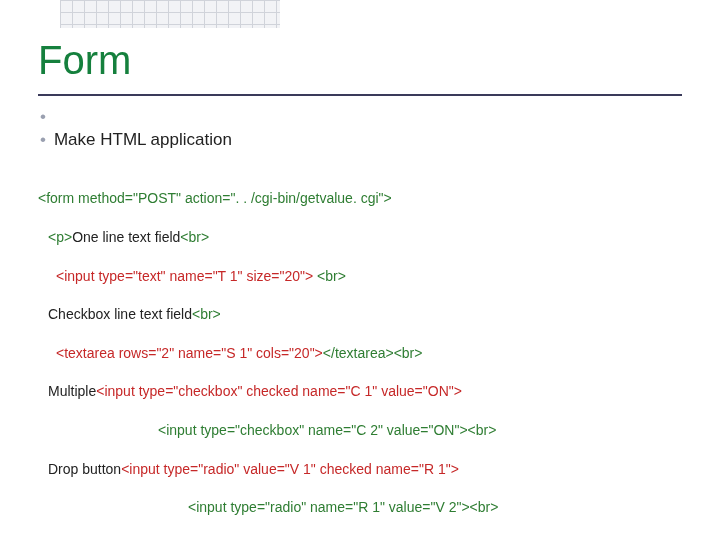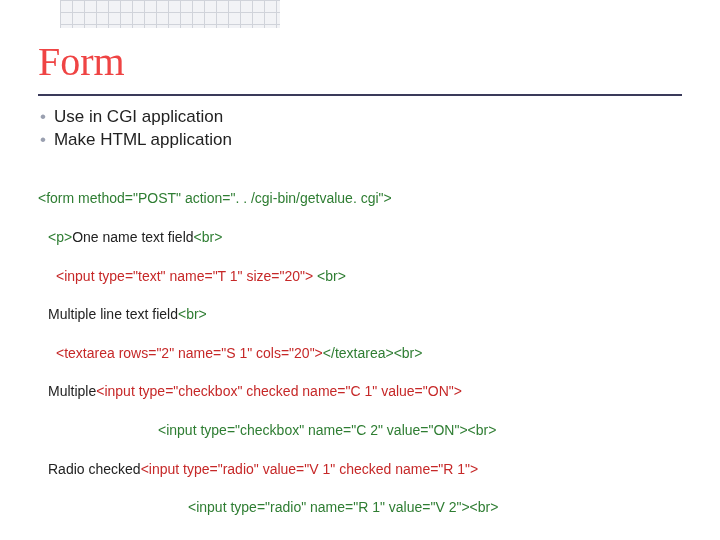--- a/index.html
+++ b/index.html
@@ -26,23 +26,23 @@
     background-image:
       linear-gradient(to right, #d0d3da 1px, transparent 1px),
       linear-gradient(to bottom, #d0d3da 1px, transparent 1px);
     background-size: 12px 12px;
     background-color: #f2f3f6;
   }
   .title {
     position: absolute;
     top: 38px;
     left: 38px;
-    font-family: Liberation Serif, serif;
+    font-family: Liberation Sans, sans-serif;
     font-size: 40px;
-    color: #ef4444;
+    color: #15803d;
   }
   .underline {
     position: absolute;
     top: 94px;
     left: 38px;
     width: 644px;
     height: 2px;
     background: #3a3a5a;
   }
   .bullets {
@@ -87,37 +87,36 @@
 <div class="slide">
 
   <div class="decor-grid"></div>
 
   <div class="title">Form</div>
   <div class="underline"></div>
 
   <div class="bullets">
     <div class="row">
       <span class="dot">•</span>
-      <span>Use in CGI application</span>
     </div>
     <div class="row">
       <span class="dot">•</span>
       <span>Make HTML application</span>
     </div>
   </div>
 
   <div class="code">
 <div><span class="g">&lt;form method="POST" action=". . /cgi-bin/getvalue. cgi"&gt;</span></div>
-<div class="indent1"><span class="g">&lt;p&gt;</span><span>One name text field</span><span class="g">&lt;br&gt;</span></div>
+<div class="indent1"><span class="g">&lt;p&gt;</span><span>One line text field</span><span class="g">&lt;br&gt;</span></div>
 <div class="indent2"><span class="r">&lt;input type="text" name="T 1" size="20"&gt;</span> <span class="g">&lt;br&gt;</span></div>
-<div class="indent1"><span>Multiple line text field</span><span class="g">&lt;br&gt;</span></div>
+<div class="indent1"><span>Checkbox line text field</span><span class="g">&lt;br&gt;</span></div>
 <div class="indent2"><span class="r">&lt;textarea rows="2" name="S 1" cols="20"&gt;</span><span class="g">&lt;/textarea&gt;</span><span class="g">&lt;br&gt;</span></div>
 <div class="indent1"><span>Multiple</span><span class="r">&lt;input type="checkbox" checked name="C 1" value="ON"&gt;</span></div>
 <div class="indent-c"><span class="g">&lt;input type="checkbox" name="C 2" value="ON"&gt;</span><span class="g">&lt;br&gt;</span></div>
-<div class="indent1"><span>Radio checked</span><span class="r">&lt;input type="radio" value="V 1" checked name="R 1"&gt;</span></div>
+<div class="indent1"><span>Drop button</span><span class="r">&lt;input type="radio" value="V 1" checked name="R 1"&gt;</span></div>
 <div class="indent-r"><span class="g">&lt;input type="radio" name="R 1" value="V 2"&gt;</span><span class="g">&lt;br&gt;</span></div>
 <div class="indent1"><span>Drop down menu</span><span class="bl">&lt;select size="1" name="D 1"&gt;</span></div>
 
 
 
 
 
 
 
   </div>

